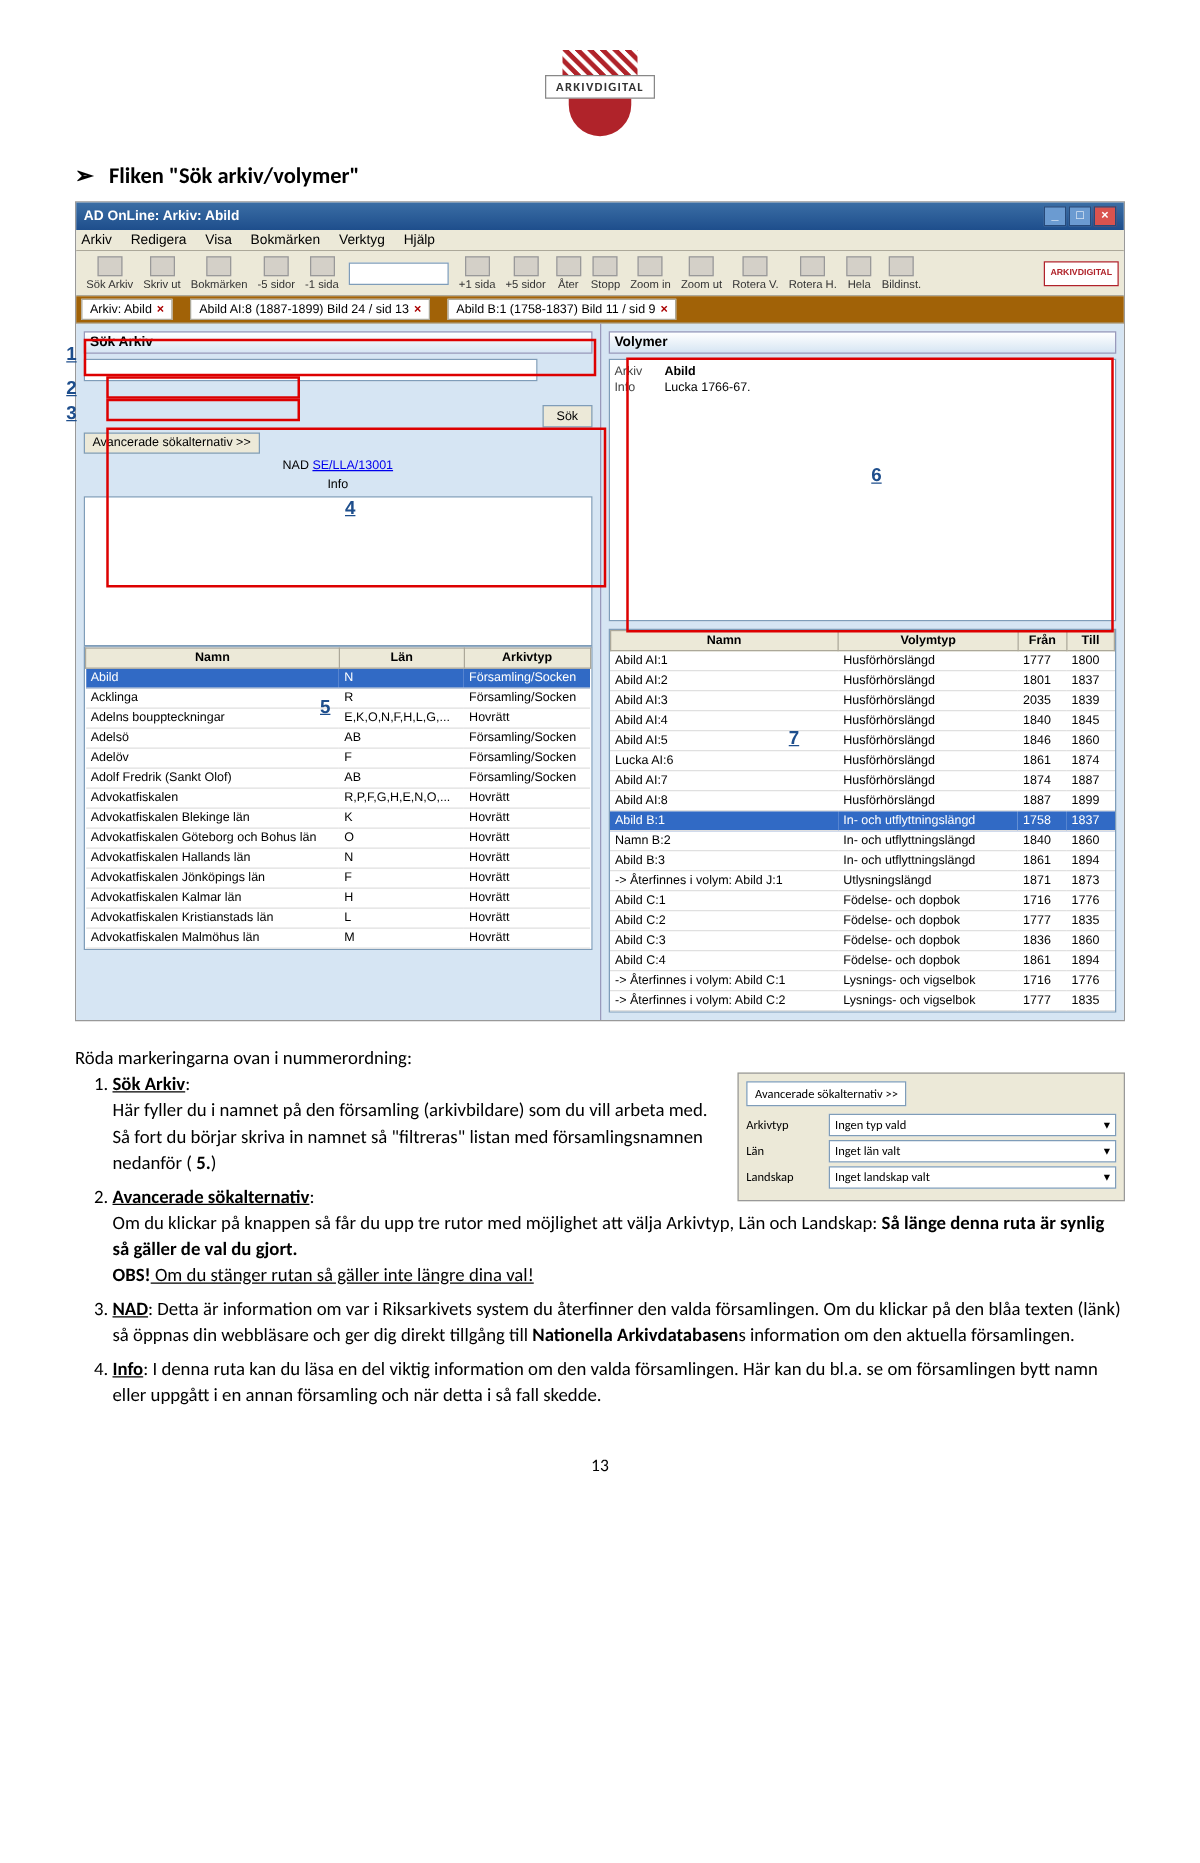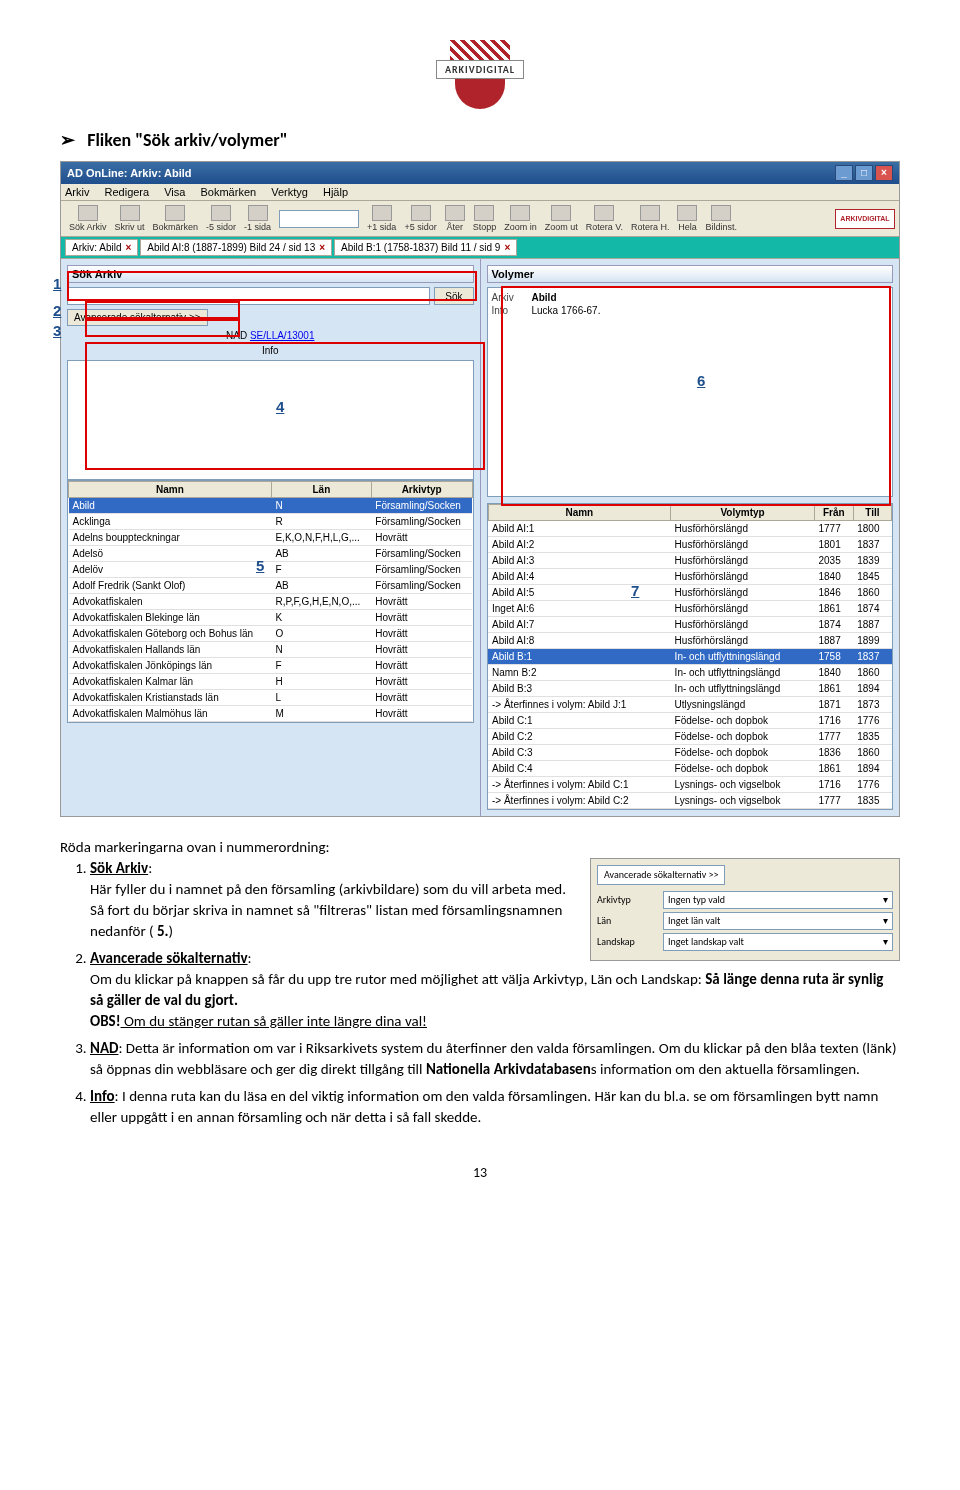--- a/index.html
+++ b/index.html
@@ -16,30 +16,30 @@
   .titlebar { background: linear-gradient(#3b6ea5, #1e4e8c); color: #fff; padding: 3px 6px; font-weight: bold; display: flex; justify-content: space-between; align-items: center; }
   .winbtns { display: flex; gap: 2px; }
   .winbtn { width: 18px; height: 16px; background: #6b9bd1; border: 1px solid #274a7a; text-align: center; line-height: 14px; font-size: 10px; color: #fff; }
   .winbtn.close { background: #d9534f; }
   .menubar { background: #ece9d8; padding: 2px 4px; border-bottom: 1px solid #aca899; }
   .menubar span { margin-right: 12px; }
   .toolbar { background: #ece9d8; padding: 4px; border-bottom: 1px solid #aca899; display: flex; align-items: center; }
   .tbtn { display: inline-block; text-align: center; font-size: 9px; margin: 0 4px; color: #333; }
   .tbtn .ico { display: block; width: 20px; height: 16px; background: #d4d0c8; border: 1px solid #999; margin: 0 auto 1px; }
   .pgfield { width: 80px; height: 18px; border: 1px solid #7f9db9; background: #fff; margin: 0 4px; }
-  .tabbar { background: #14b8a6; padding: 2px 4px; display: flex; gap: 2px; border-bottom: 1px solid #aca899; }
+  .tabbar { background: #a16207; padding: 2px 4px; display: flex; gap: 14px; border-bottom: 1px solid #aca899; }
   .tab { background: #fff; border: 1px solid #aca899; padding: 2px 6px; font-size: 10px; display: flex; align-items: center; gap: 4px; }
   .tab .x { color: #a00; font-weight: bold; }
   .panes { display: flex; background: #d6e5f3; }
   .leftpane { flex: 1; padding: 6px; border-right: 1px solid #99b; position: relative; }
   .rightpane { flex: 1; padding: 6px; }
   .paneheader { background: linear-gradient(#fff,#d6e5f3); padding: 2px 4px; font-weight: bold; border: 1px solid #99b; margin-bottom: 4px; }
   .searchrow { display: flex; gap: 4px; margin-bottom: 4px; }
   .searchrow input { flex: 1; border: 1px solid #7f9db9; height: 18px; padding: 0 2px; }
-  .searchrow button { border: 1px solid #7f9db9; background: #ece9d8; padding: 0 10px; height: 18px; font-size: 10px; }
+  .searchrow button { border: 1px solid #7f9db9; background: #ece9d8; padding: 0 10px; height: 18px; font-size: 10px; margin-top: 37px; }
   .advbtn { border: 1px solid #7f9db9; background: #ece9d8; padding: 2px 6px; font-size: 10px; display: inline-block; }
   .nadrow { margin: 4px 0; font-size: 10px; text-align: center; }
   .nadrow a { color: #00e; text-decoration: underline; }
   .infobox { background: #fff; border: 1px solid #7f9db9; height: 120px; margin-top: 4px; padding: 4px; }
   .infoboxsmall { background: #fff; border: 1px solid #7f9db9; padding: 4px; margin-bottom: 6px; min-height: 210px; }
   .infoboxsmall .kv { display: flex; margin-bottom: 2px; font-size: 10px; }
   .infoboxsmall .kv .k { width: 40px; color: #444; }
   .redbox { border: 2px solid #d00; position: absolute; }
   .marker { color: #1e4e8c; font-weight: bold; font-size: 15px; text-decoration: underline; position: absolute; }
   table.grid { width: 100%; background: #fff; border-collapse: collapse; font-size: 10px; }
@@ -272,21 +272,21 @@
                   <td>1840</td>
                   <td>1845</td>
                 </tr>
                 <tr>
                   <td>Abild AI:5</td>
                   <td>Husförhörslängd</td>
                   <td>1846</td>
                   <td>1860</td>
                 </tr>
                 <tr>
-                  <td>Inget AI:6</td>
+                  <td>Lucka AI:6</td>
                   <td>Husförhörslängd</td>
                   <td>1861</td>
                   <td>1874</td>
                 </tr>
                 <tr>
                   <td>Abild AI:7</td>
                   <td>Husförhörslängd</td>
                   <td>1874</td>
                   <td>1887</td>
                 </tr>

